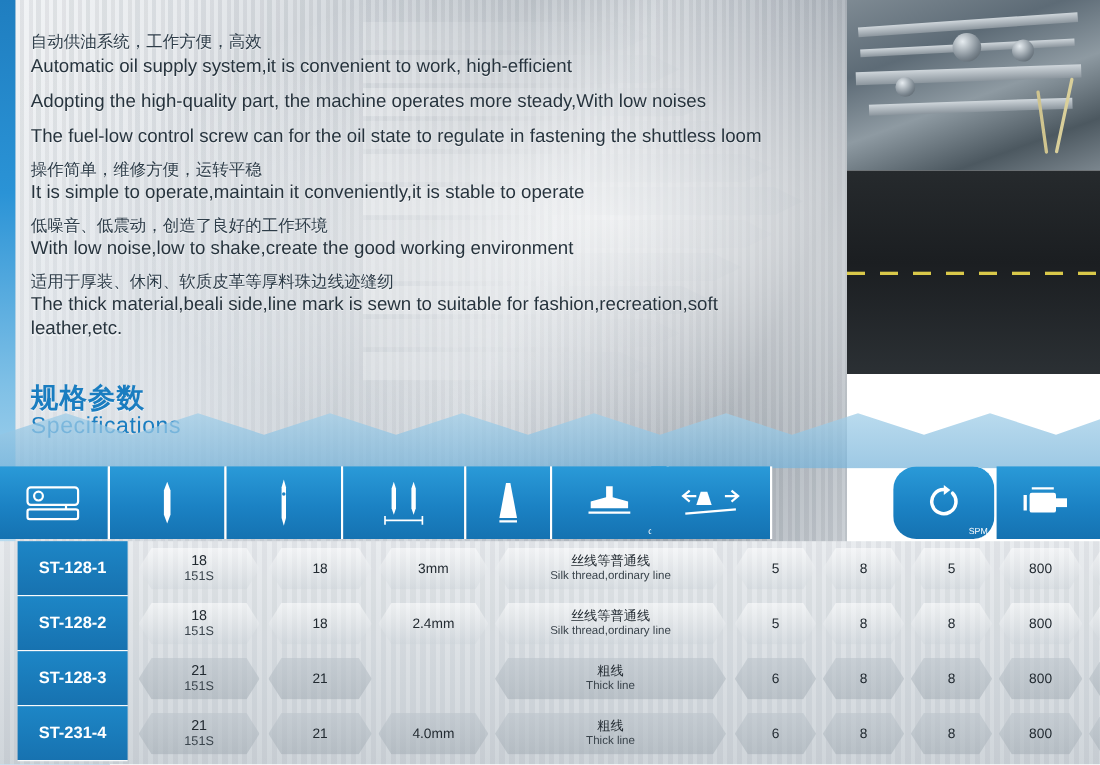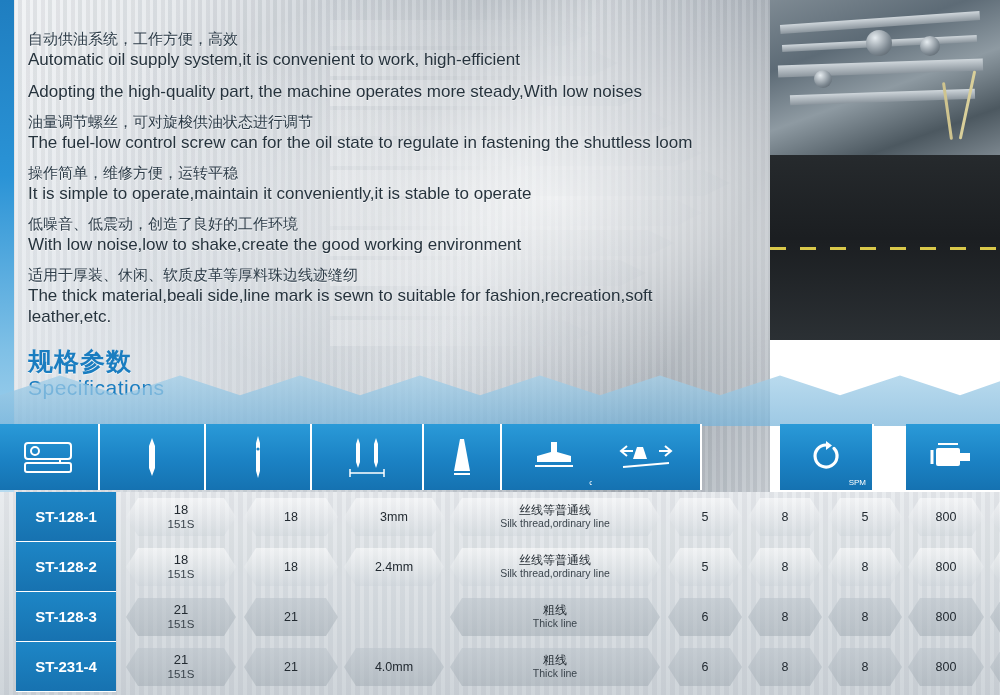--- a/index.html
+++ b/index.html
@@ -191,21 +191,20 @@
 
   <div class="features">
     <div class="feat">
       <div class="cn">自动供油系统，工作方便，高效</div>
       <div class="en">Automatic oil supply system,it is convenient to work, high-efficient</div>
     </div>
     <div class="feat">
       <div class="en">Adopting the high-quality part, the machine operates more steady,With low noises</div>
     </div>
     <div class="feat">
-      <div class="cn">油量调节螺丝，可对旋梭供油状态进行调节</div>
       <div class="en">The fuel-low control screw can for the oil state to regulate in fastening the shuttless loom</div>
     </div>
     <div class="feat">
       <div class="cn">操作简单，维修方便，运转平稳</div>
       <div class="en">It is simple to operate,maintain it conveniently,it is stable to operate</div>
     </div>
     <div class="feat">
       <div class="cn">低噪音、低震动，创造了良好的工作环境</div>
       <div class="en">With low noise,low to shake,create the good working environment</div>
     </div>
@@ -274,21 +273,21 @@
     <div class="icon-cell" style="left:592px;width:110px;">
       <svg width="58" height="36" viewBox="0 0 58 36">
         <path d="M4 12 L16 12 M10 7 L4 12 L10 17" stroke="#fff" stroke-width="2" fill="none"></path>
         <path d="M54 12 L42 12 M48 7 L54 12 L48 17" stroke="#fff" stroke-width="2" fill="none"></path>
         <path d="M20 8 L26 8 L30 20 L16 20 Z" fill="#fff"></path>
         <path d="M6 28 L52 24" stroke="#fff" stroke-width="2"></path>
       </svg>
     </div>
 
 
-    <div class="icon-cell" style="left:780px;width:94px;">
+    <div class="icon-cell" style="left:812px;width:94px;border-radius:21px;">
       <svg width="36" height="36" viewBox="0 0 36 36">
         <path d="M18 6 a11 11 0 1 0 8 3.4" fill="none" stroke="#fff" stroke-width="3.2" stroke-linecap="round"></path>
         <path d="M18 2 L18 11 L24 6.5 Z" fill="#fff"></path>
       </svg>
       <span class="lbl">SPM</span>
     </div>
 
     <div class="icon-cell" style="left:906px;width:94px;border-right:none;">
       <svg width="50" height="34" viewBox="0 0 50 34">
         <rect x="8" y="8" width="24" height="18" rx="2" fill="#fff"></rect>

